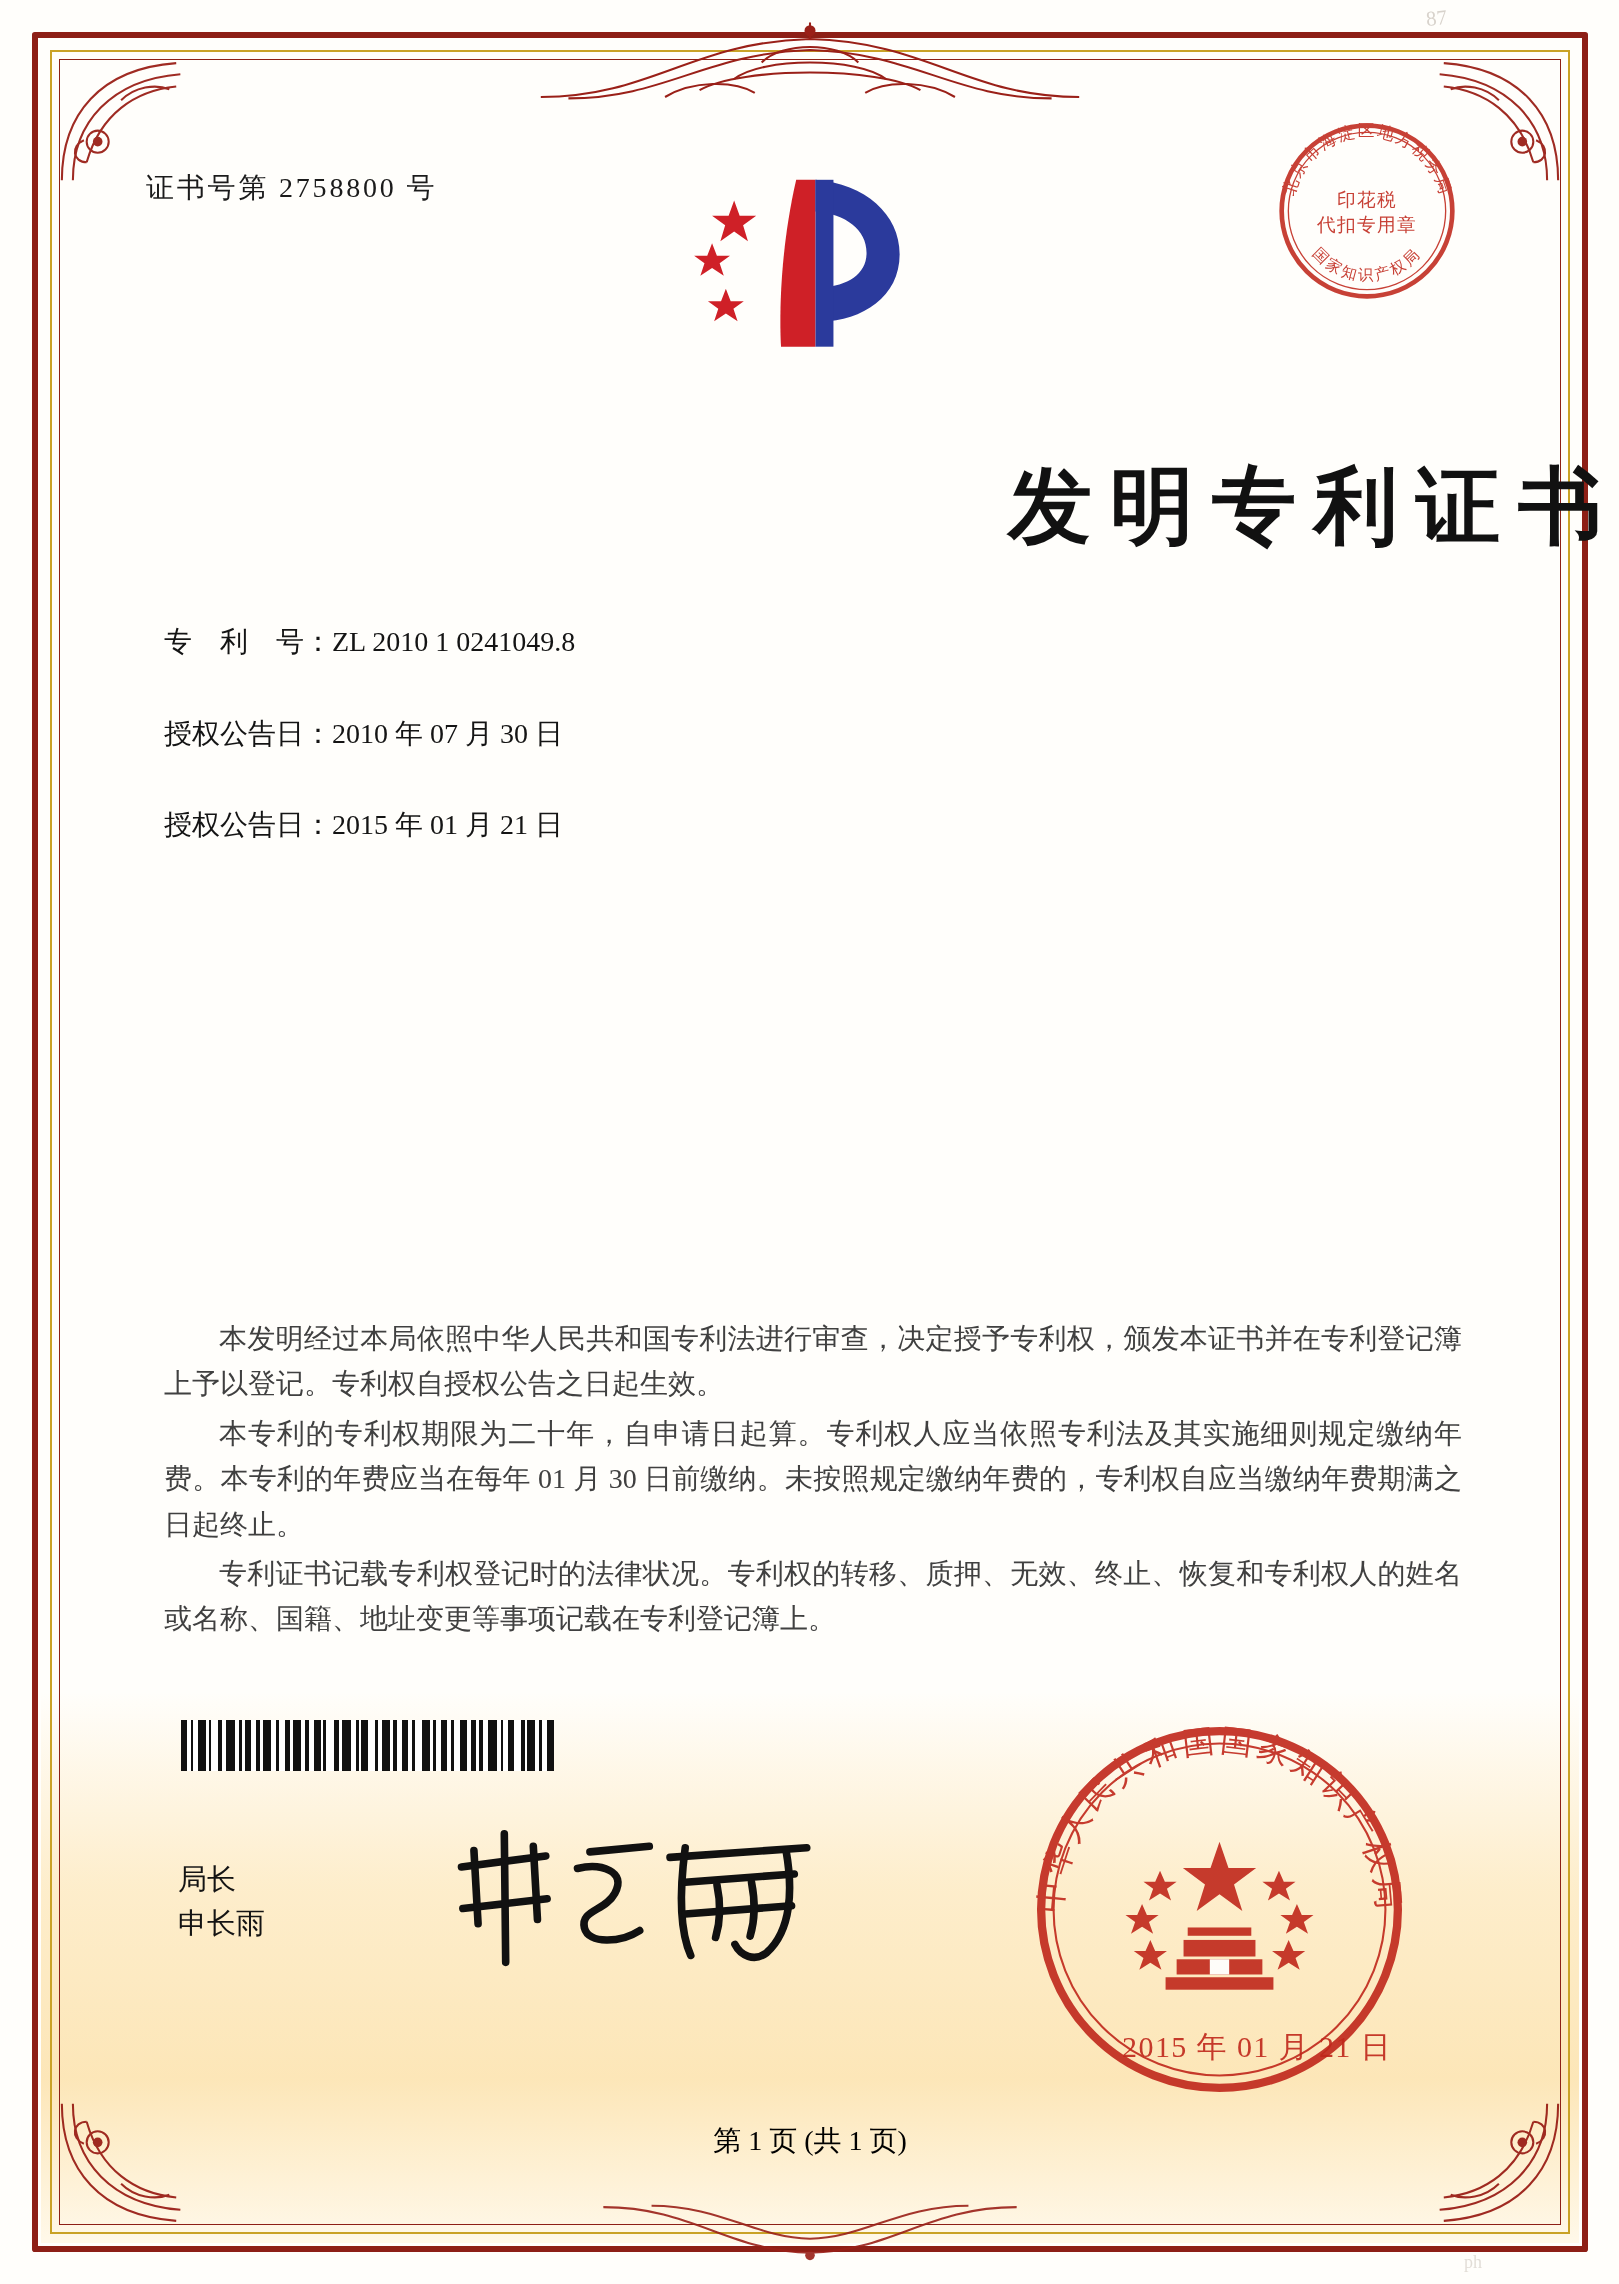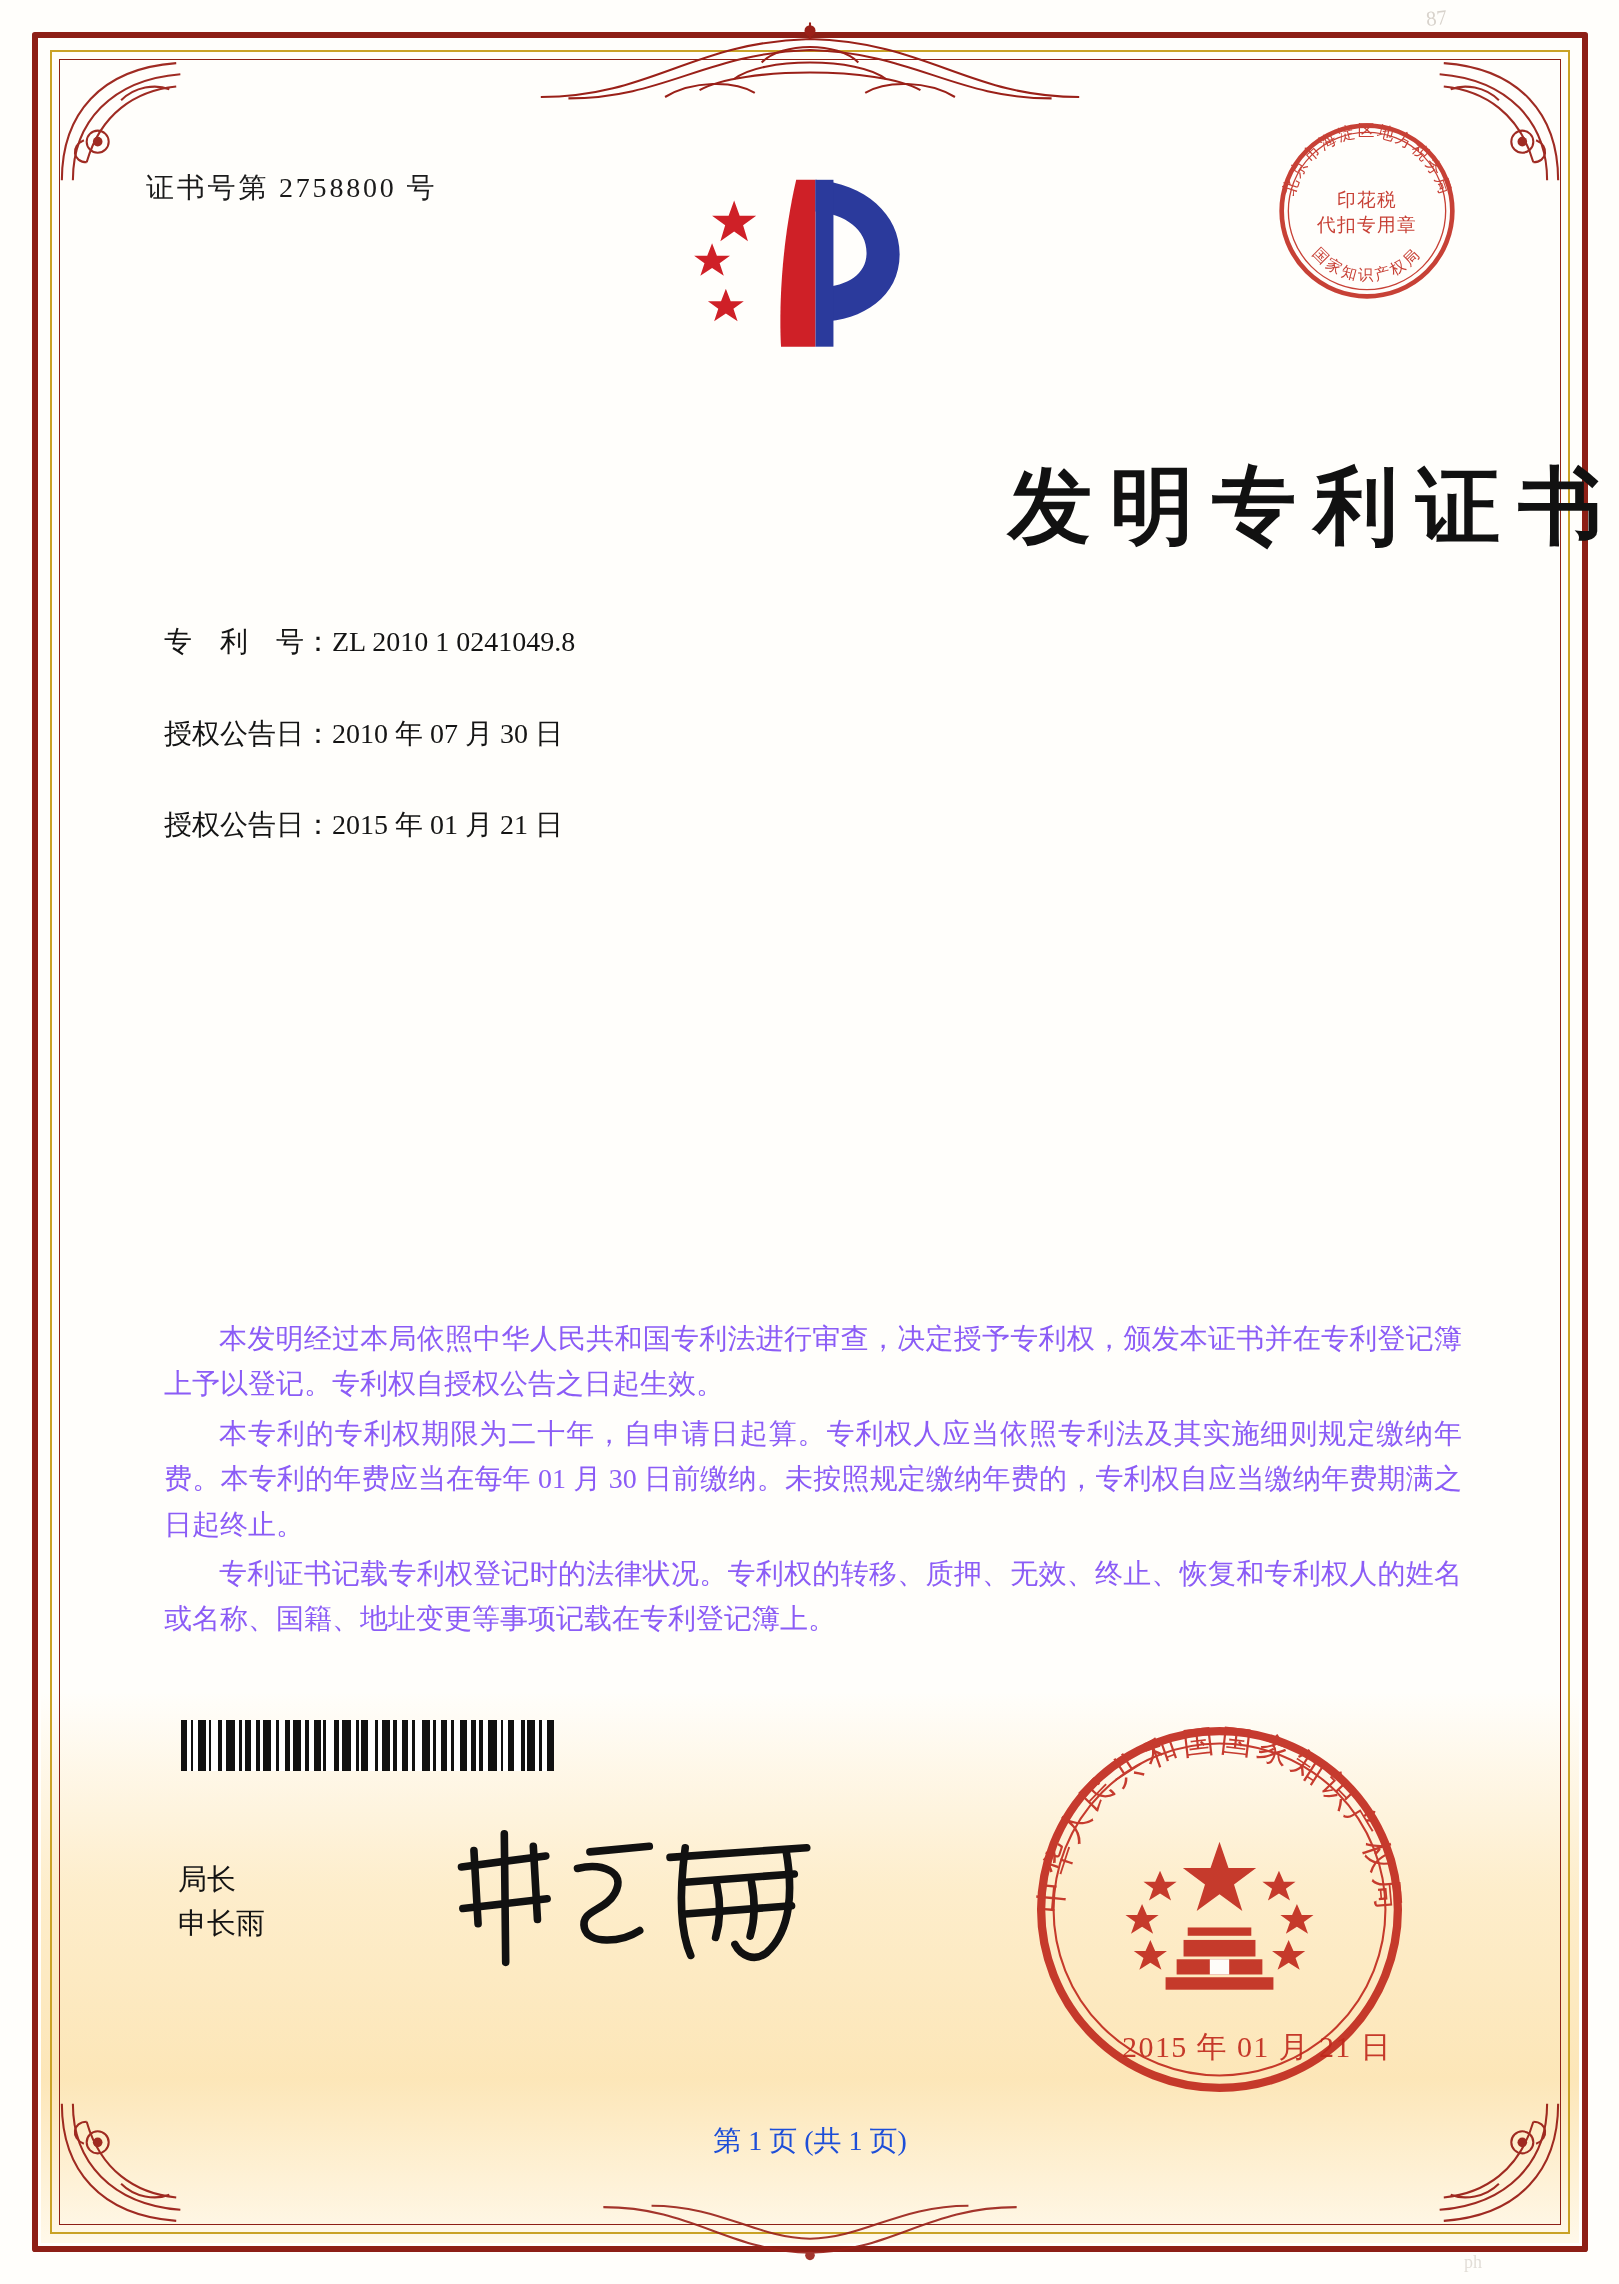--- a/index.html
+++ b/index.html
@@ -172,21 +172,21 @@
   }
 
   
   .body-text {
     position: absolute;
     left: 164px;
     top: 1316px;
     width: 1298px;
     font-size: 28px;
     line-height: 1.62;
-    color: #8b5cf6;
+    color: #404040;
     text-align: justify;
   }
   .body-text p {
     margin: 0 0 4.1px 0;
     text-indent: 55px;
   }
 
   
   .barcode {
     position: absolute;
@@ -245,21 +245,21 @@
     opacity: .9;
   }
 
   
   .page-footer {
     position: absolute;
     left: 0; right: 0;
     bottom: 124px;
     text-align: center;
     font-size: 28px;
-    color: #1d4ed8;
+    color: #000000;
   }
 </style>
 </head>
 <body>
 
 <div class="page">
 
   <div class="paper-tint"></div>
 
   <div class="border-outer"></div>

